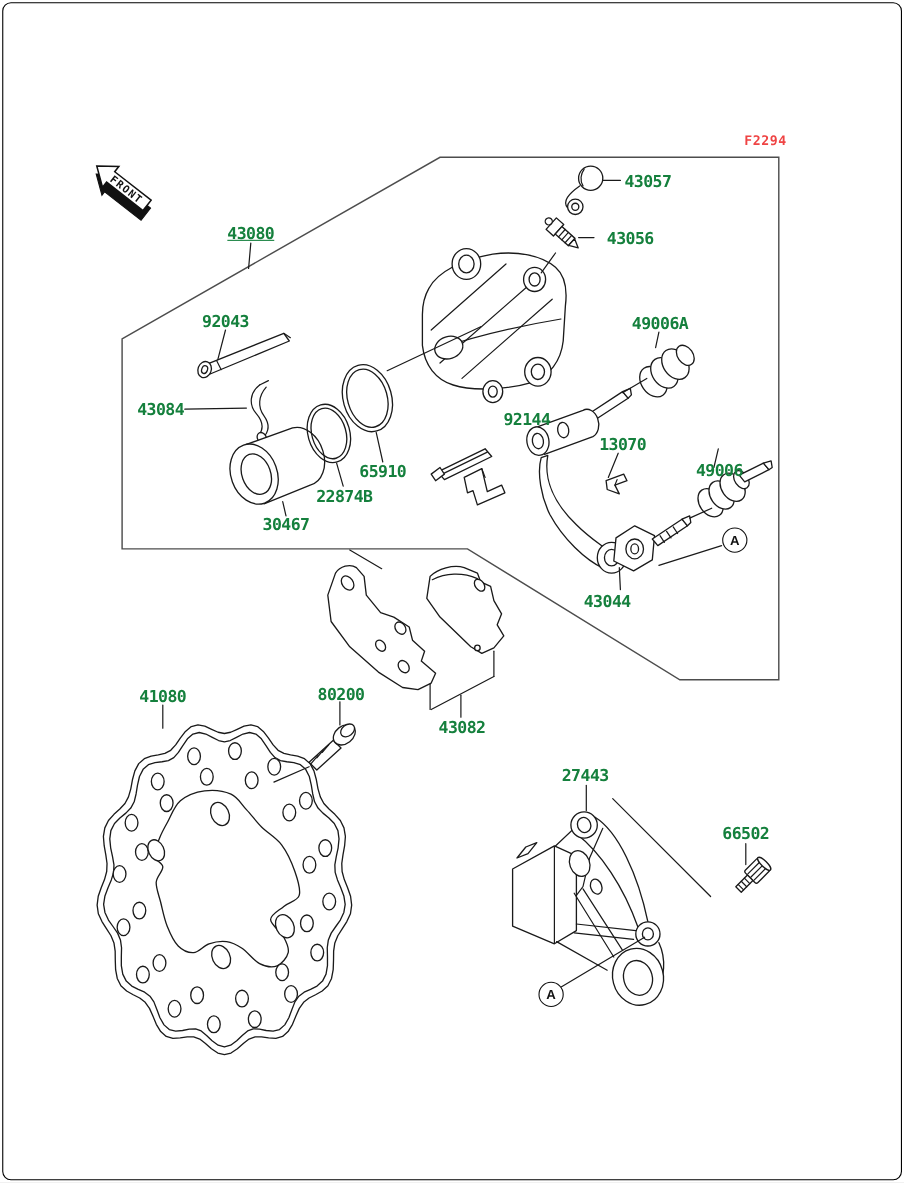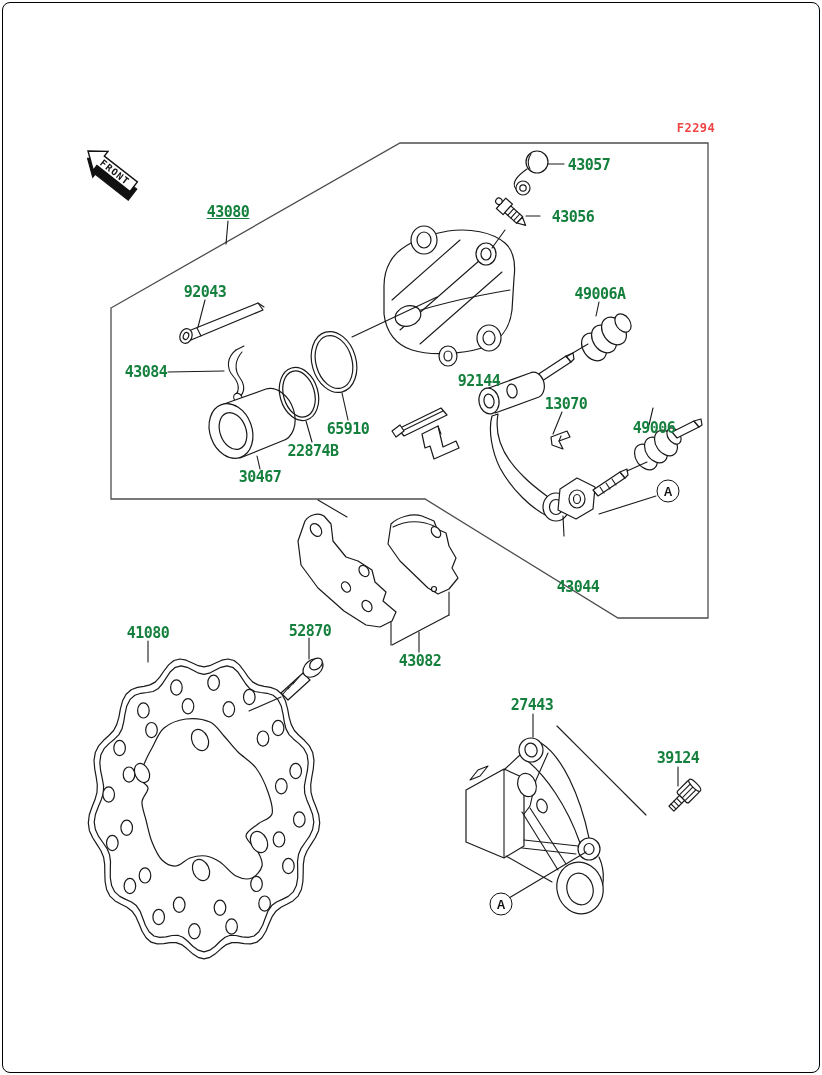--- a/index.html
+++ b/index.html
@@ -311,22 +311,22 @@
   <div class="plabel" style="left:573px;top:217px;">43056</div>
   <div class="plabel" style="left:205px;top:292px;">92043</div>
   <div class="plabel" style="left:146px;top:372px;">43084</div>
   <div class="plabel" style="left:600px;top:294px;">49006A</div>
   <div class="plabel" style="left:443px;top:381px;margin-left:36px;">92144</div>
   <div class="plabel" style="left:566px;top:404px;">13070</div>
   <div class="plabel" style="left:654px;top:400px;margin-top:28px;">49006</div>
   <div class="plabel" style="left:348px;top:429px;">65910</div>
   <div class="plabel" style="left:313px;top:451px;">22874B</div>
   <div class="plabel" style="left:260px;top:477px;">30467</div>
-  <div class="plabel" style="left:578px;top:547px;margin-top:40px;">43044</div>
+  <div class="plabel" style="left:552px;top:547px;">43044</div>
   <div class="plabel" style="left:148px;top:633px;">41080</div>
-  <div class="plabel" style="left:310px;top:631px;">52870</div>
+  <div class="plabel" style="left:310px;top:631px;">80200</div>
   <div class="plabel" style="left:420px;top:661px;">43082</div>
   <div class="plabel" style="left:532px;top:705px;">27443</div>
-  <div class="plabel" style="left:678px;top:758px;">39124</div>
+  <div class="plabel" style="left:678px;top:758px;">66502</div>
 
   <div class="amark" style="left:668px;top:491px;">A</div>
   <div class="amark" style="left:501px;top:904px;">A</div>
 </div>
 
 </body></html>

